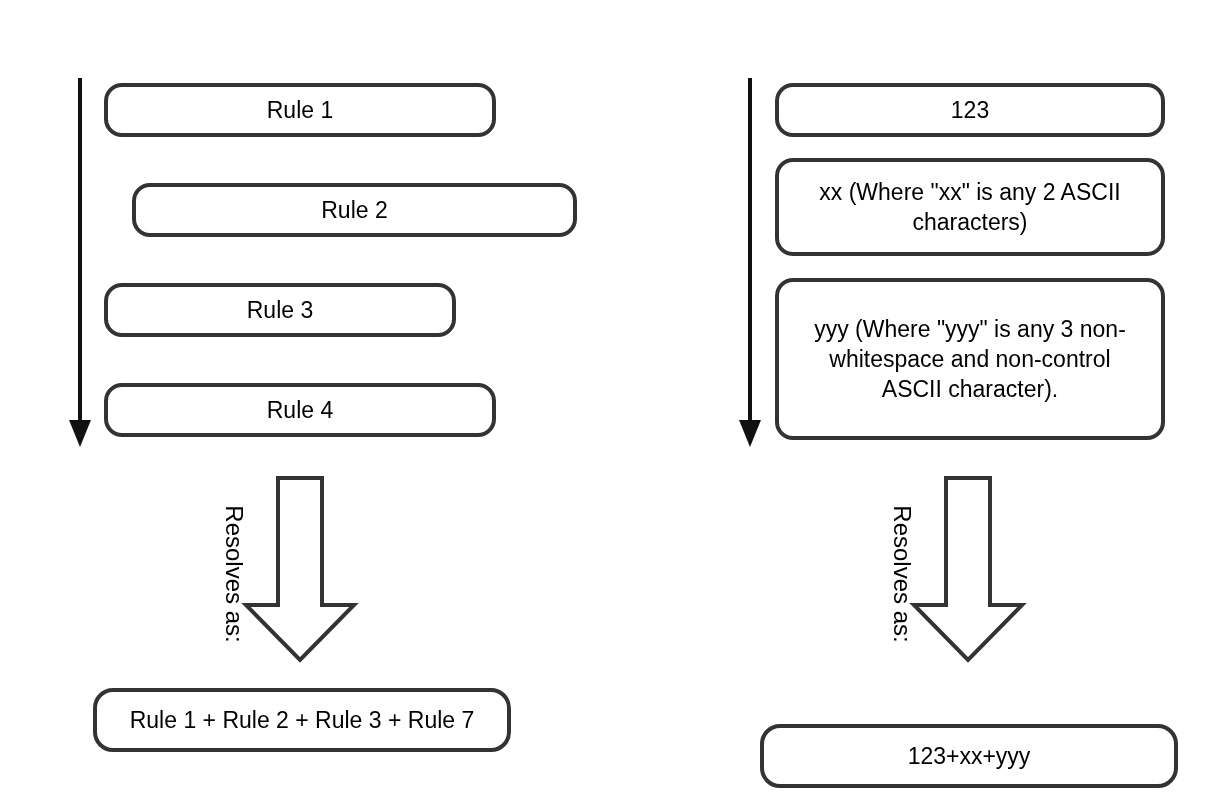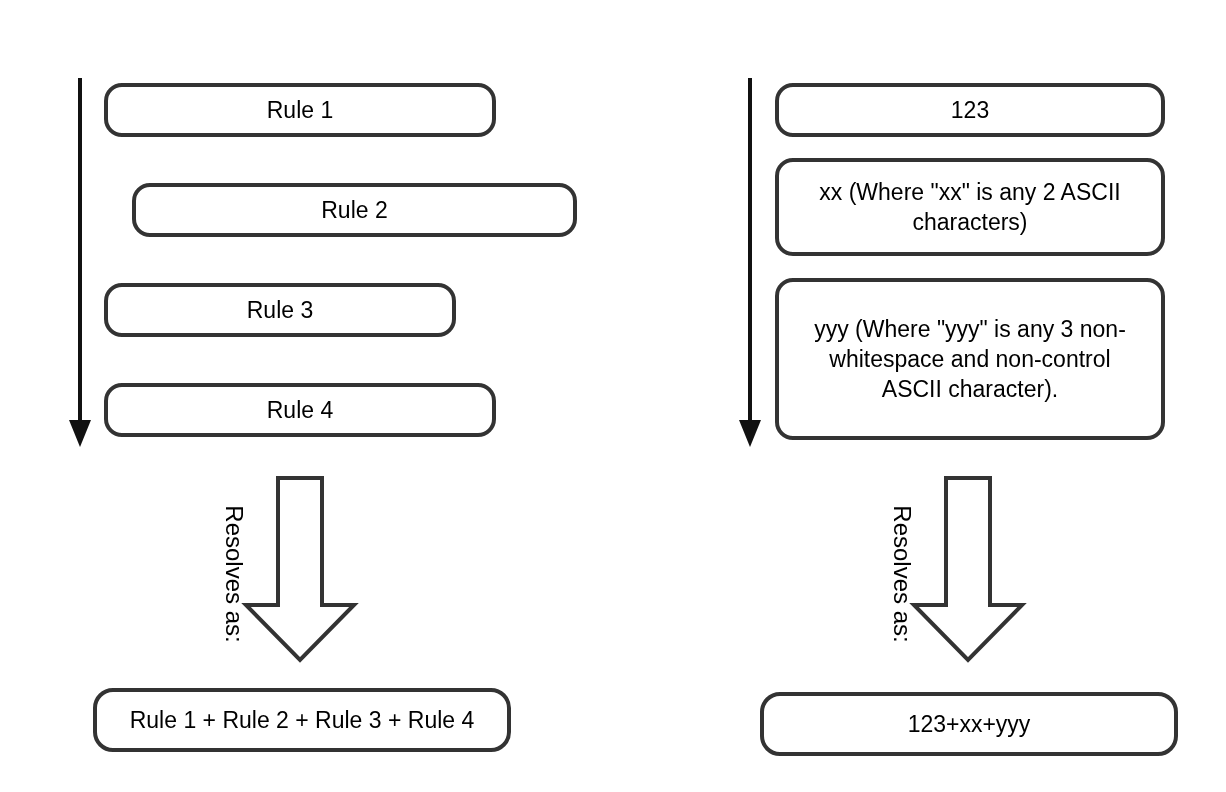--- a/index.html
+++ b/index.html
@@ -34,21 +34,21 @@
   
   .l-rule1   { left: 104px; top:  83px; width: 392px; height: 54px; }
   .l-rule2   { left: 104px; top: 183px; width: 445px; height: 54px; margin-left: 28px; }
   .l-rule3   { left: 104px; top: 283px; width: 352px; height: 54px; }
   .l-rule4   { left: 104px; top: 383px; width: 392px; height: 54px; text-align: right; }
   .l-result  { left:  93px; top: 688px; width: 418px; height: 64px; border-radius: 20px; }
   
   .r-item1   { left: 775px; top:  83px; width: 390px; height: 54px; }
   .r-item2   { left: 775px; top: 158px; width: 390px; height: 98px; }
   .r-item3   { left: 775px; top: 278px; width: 390px; height: 162px; }
-  .r-result  { left: 760px; top: 692px; width: 418px; height: 64px; border-radius: 20px; }
+  .r-result  { left: 760px; top: 724px; width: 418px; height: 64px; border-radius: 20px; }
 
   .resolves-label {
     position: absolute;
     white-space: nowrap;
     font-size: 24px;
     color: #000000;
     transform: translate(-50%, -50%) rotate(90deg);
   }
   .resolves-left  { left: 234px; top: 574px; }
   .resolves-right { left: 902px; top: 574px; }
@@ -82,21 +82,21 @@
     <polygon points="278,478 322,478 322,605 354,605 300,660 246,605 278,605" fill="#ffffff" stroke="#333333" stroke-width="4" stroke-linejoin="miter"></polygon>
 
     <polygon points="946,478 990,478 990,605 1022,605 968,660 914,605 946,605" fill="#ffffff" stroke="#333333" stroke-width="4" stroke-linejoin="miter"></polygon>
   </svg>
 
   <div class="box l-rule1">Rule 1</div>
   <div class="box l-rule2">Rule 2</div>
   <div class="box l-rule3">Rule 3</div>
   <div class="box l-rule4">Rule 4</div>
   <div class="resolves-label resolves-left">Resolves as:</div>
-  <div class="box l-result">Rule 1 + Rule 2 + Rule 3 + Rule 4</div>
+  <div class="box l-result">Rule 1 + Rule 2 + Rule 3 + Rule 7</div>
 
   <div class="box r-item1">123</div>
   <div class="box r-item2">xx (Where "xx" is any 2 ASCII characters)</div>
   <div class="box r-item3">yyy (Where "yyy" is any 3 non-whitespace and non-control ASCII character).</div>
   <div class="resolves-label resolves-right">Resolves as:</div>
   <div class="box r-result">123+xx+yyy</div>
 
 </div>
 
 </body></html>

